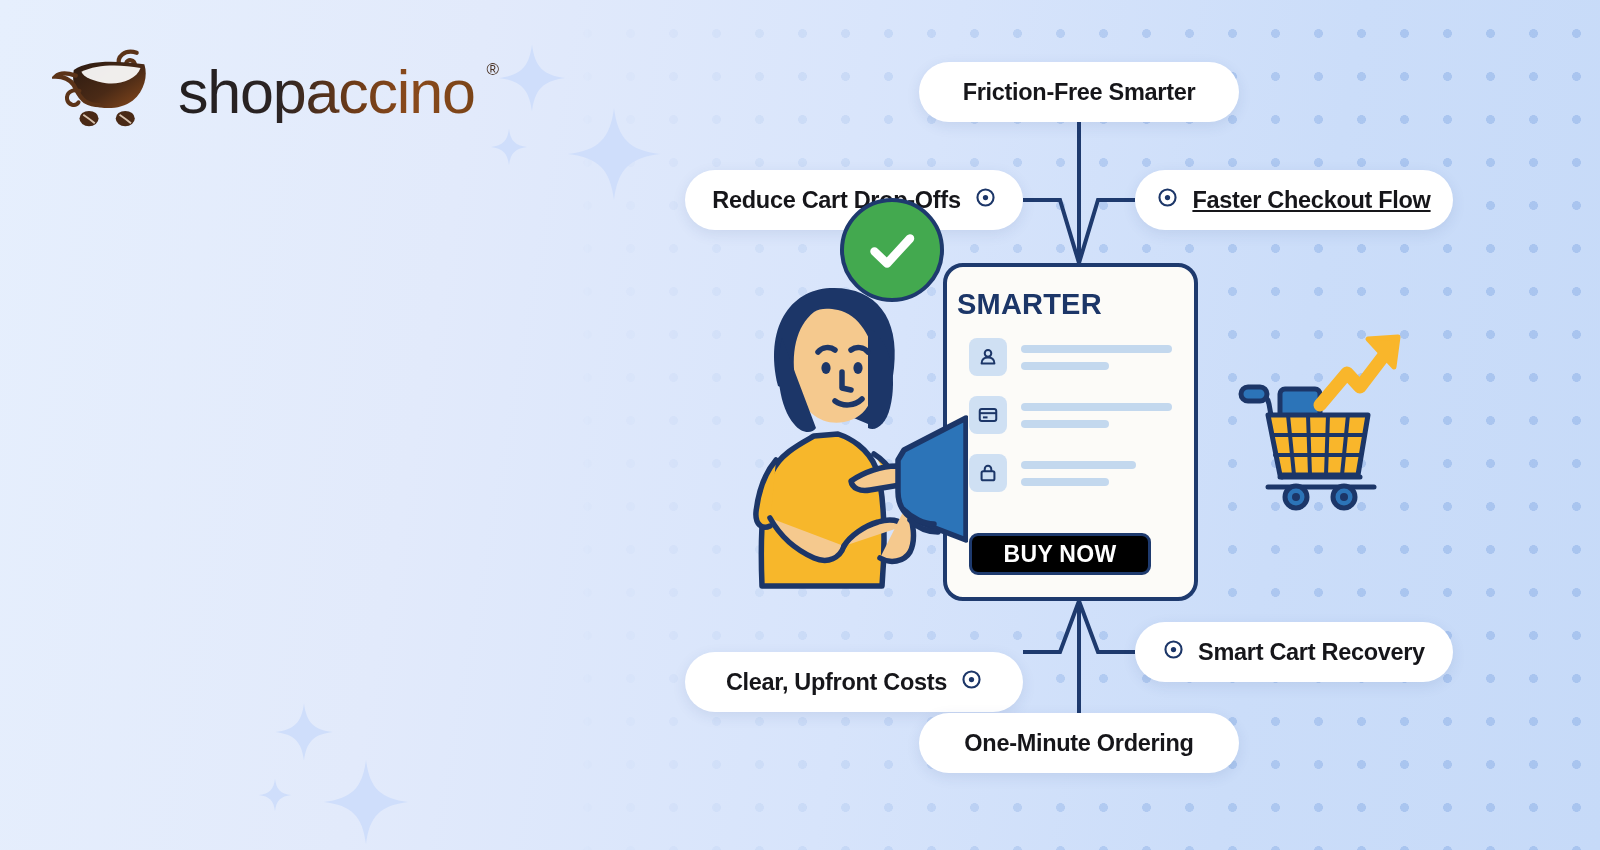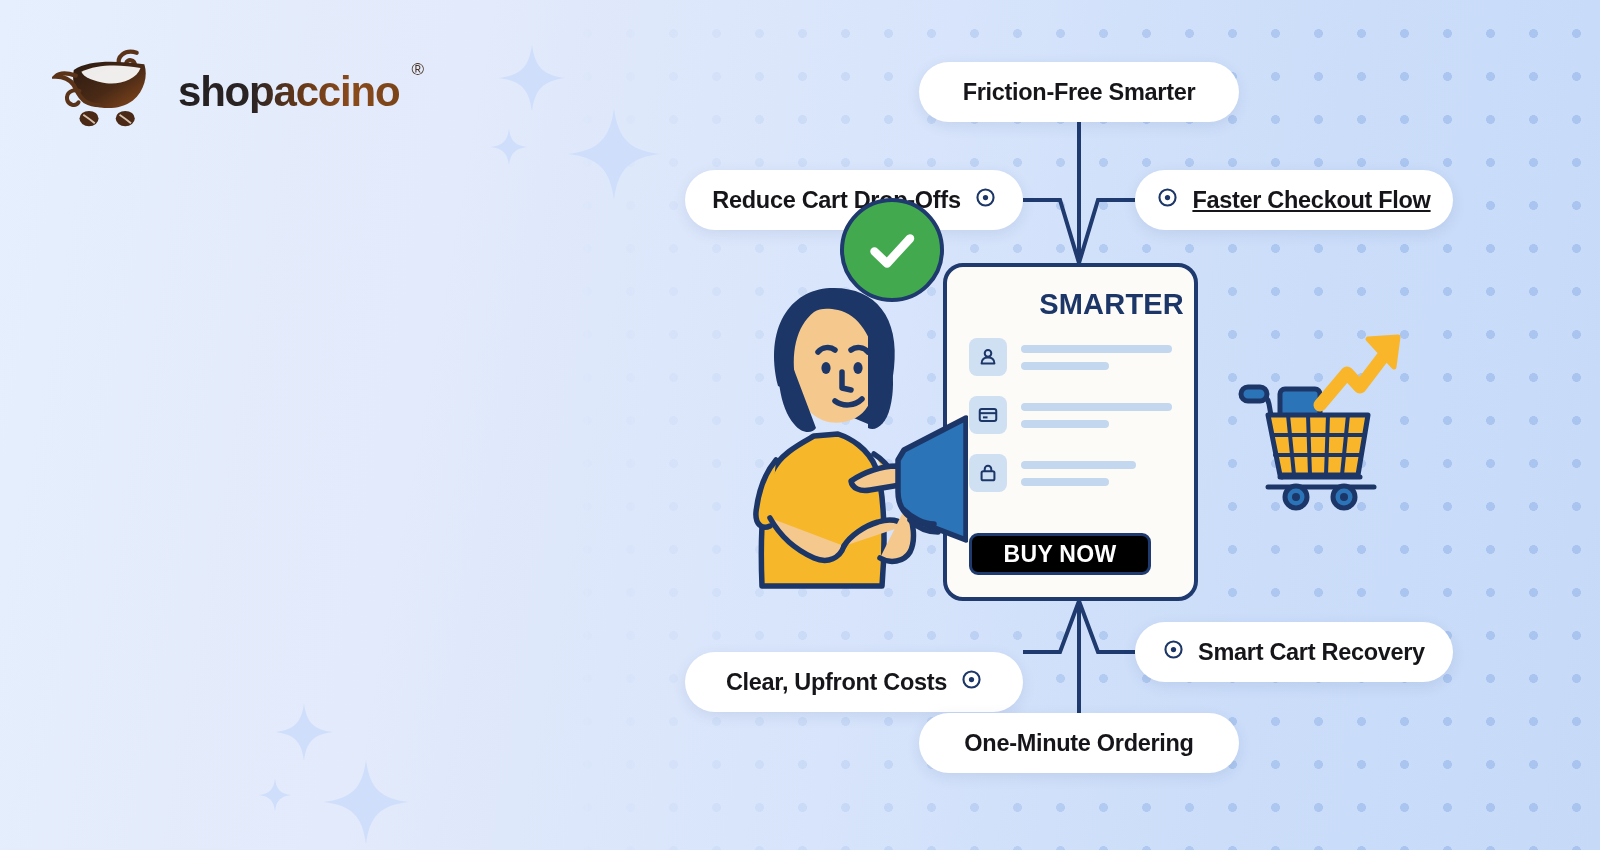--- a/index.html
+++ b/index.html
@@ -25,21 +25,21 @@
             mask-image:linear-gradient(90deg, rgba(0,0,0,0) 0%, rgba(0,0,0,.25) 18%, rgba(0,0,0,.85) 52%, rgba(0,0,0,1) 80%);
     pointer-events:none;
   }
   .sparkle { position:absolute; pointer-events:none; }
   .sparkle svg { display:block; }
 
   
   .logo { position:absolute; left:52px; top:47px; display:flex; align-items:center; gap:10px; }
   .logo-mark { width:116px; height:82px; }
   .logo-word {
-    font-size:42px; font-weight:700; letter-spacing:-1.2px;
+    font-size:61px; font-weight:400; letter-spacing:-1.2px;
     line-height:1; position:relative; top:4px;
     background:linear-gradient(90deg,#231f20 0%,#2b2424 34%,#6b3a18 58%,#8a4a1c 78%,#7a4418 100%);
     -webkit-background-clip:text; background-clip:text; color:transparent;
   }
   .logo-reg { font-size:17px; position:relative; top:-18px; left:2px; color:#4a3324; }
 
   
   .headline {
     position:absolute; left:72px; top:288px;
     font-size:62px; font-weight:700; line-height:1.26;
@@ -74,21 +74,21 @@
   .p-right2 { left:475px; top:622px; width:318px; }
   .p-bottom { left:259px; top:713px; width:320px; }
 
   
   .card {
     position:absolute; left:283px; top:263px; width:255px; height:338px;
     background:#FCFBF8; border:4px solid #1E3A6E; border-radius:20px;
     z-index:6;
   }
   .card-title {
-    text-align:right; color:#1C3668; font-weight:700;
+    text-align:left; color:#1C3668; font-weight:700;
     font-size:29px; line-height:1.22; letter-spacing:.2px;
     padding:20px 10px 0;
   }
   .rows { padding:16px 22px 0; display:flex; flex-direction:column; gap:20px; }
   .row { display:flex; align-items:center; gap:14px; }
   .row-ico {
     flex:0 0 auto; width:38px; height:38px; border-radius:8px;
     background:#CFE0F3; display:flex; align-items:center; justify-content:center;
   }
   .row-lines { flex:1 1 auto; display:flex; flex-direction:column; gap:9px; }

